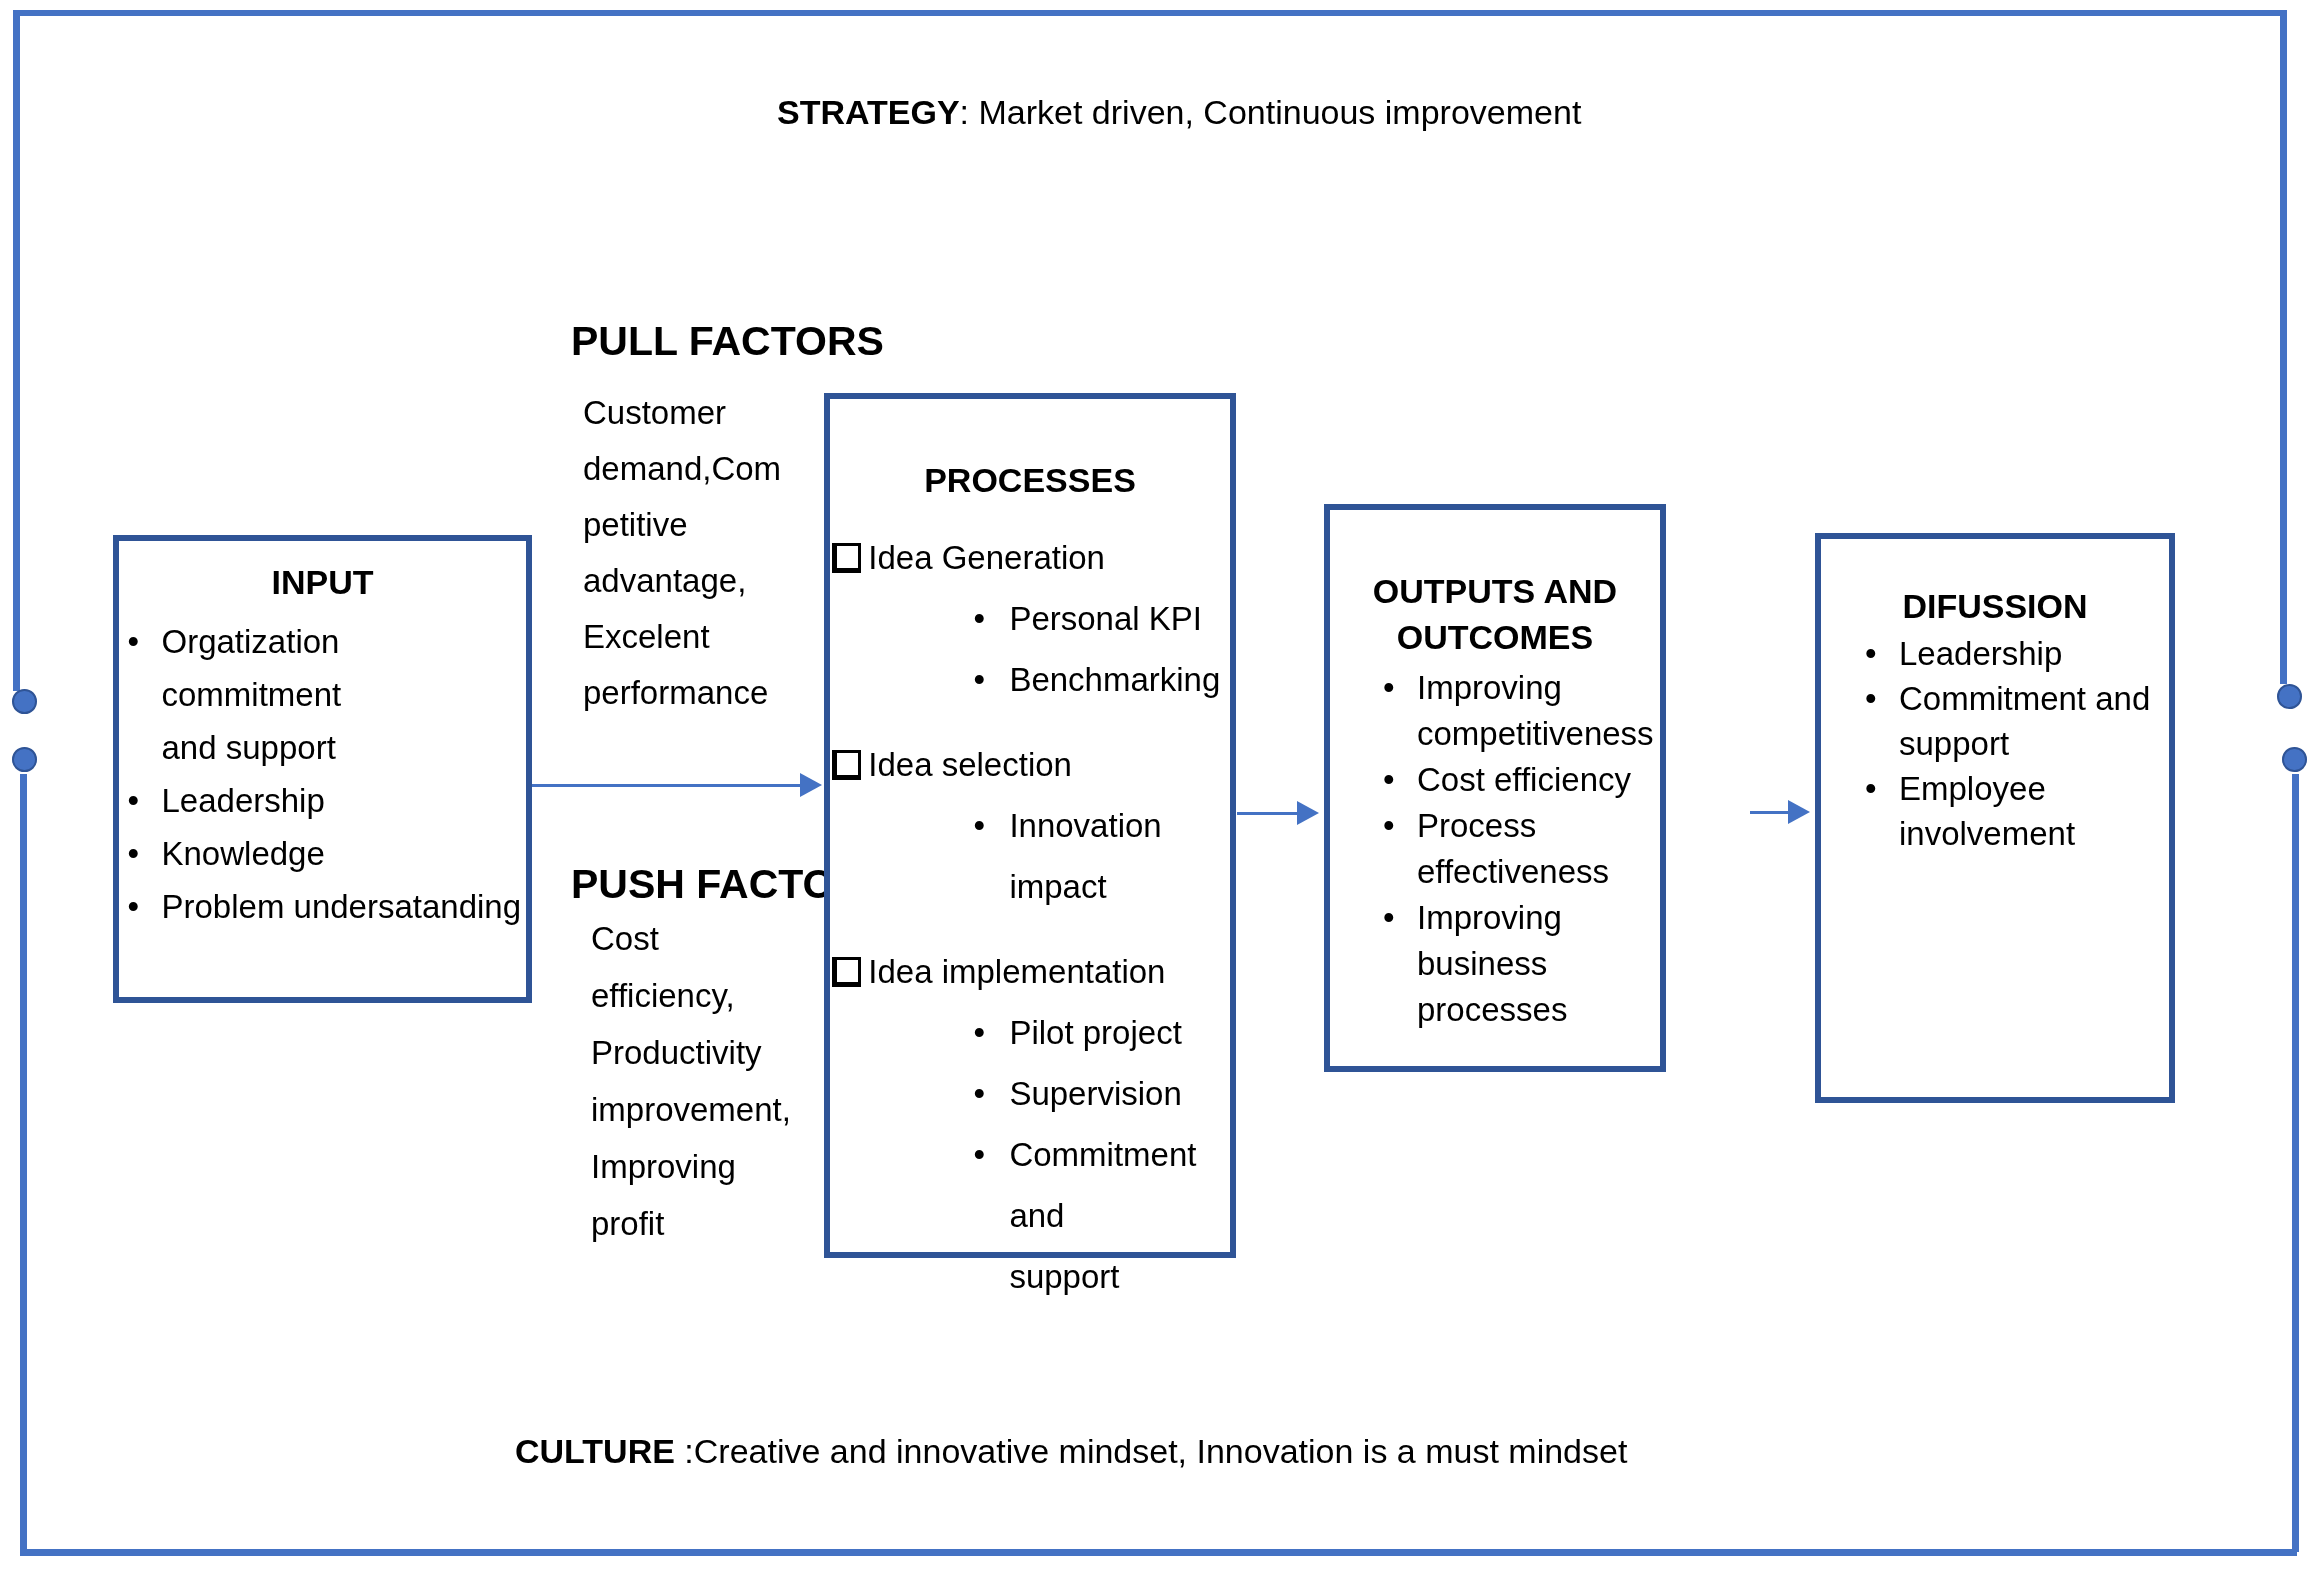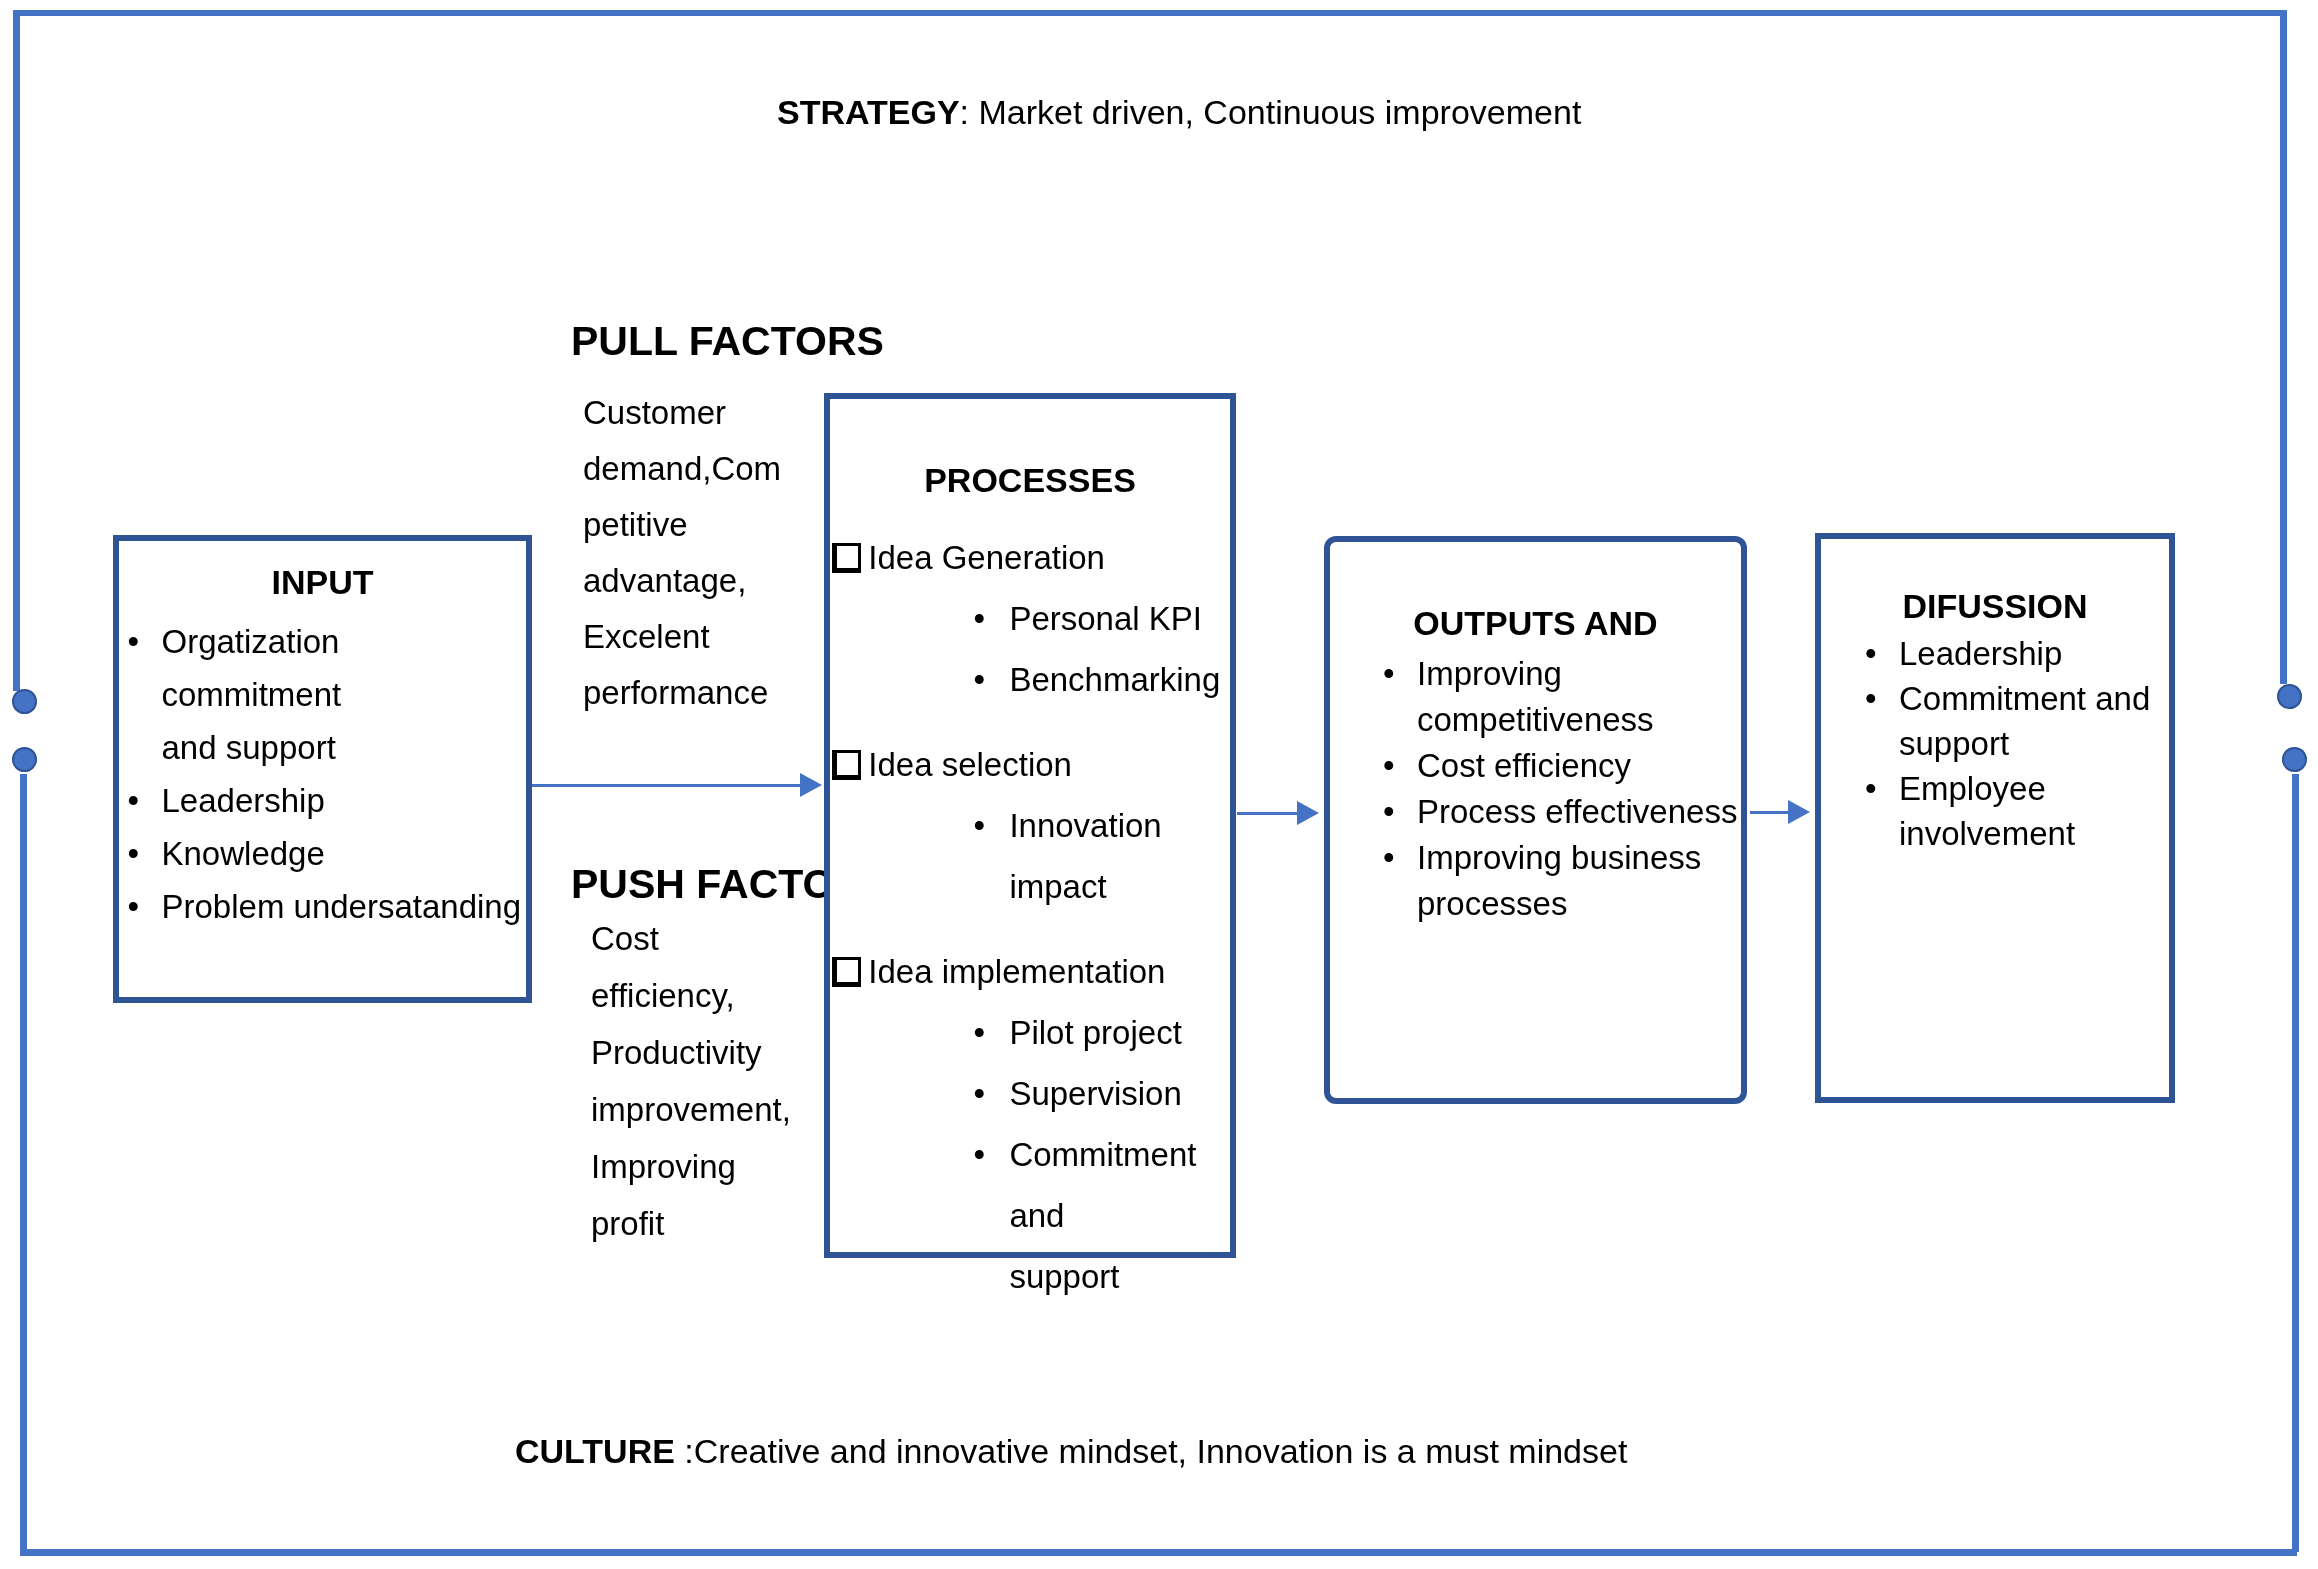--- a/index.html
+++ b/index.html
@@ -210,23 +210,24 @@
             <span class="btext">
               <span class="bl">Commitment and</span>
               <span class="bl">support</span>
             </span>
           </div>
         </div>
       </div>
     </div>
   </div>
 
-  <div class="box" style="left:1324px;top:536px;width:423px;height:568px;border-radius:12px;">
+  <div class="box" style="left:1324px;top:504px;width:342px;height:568px;">
     <div class="box-title" style="margin-top:58px;line-height:46px;">
       <div>OUTPUTS AND</div>
+      <div>OUTCOMES</div>
     </div>
     <div class="out-list">
       <div class="bullet">
         <span class="dot"></span>
         <span class="btext">
           <span class="bl">Improving</span>
           <span class="bl">competitiveness</span>
         </span>
       </div>
       <div class="bullet">

